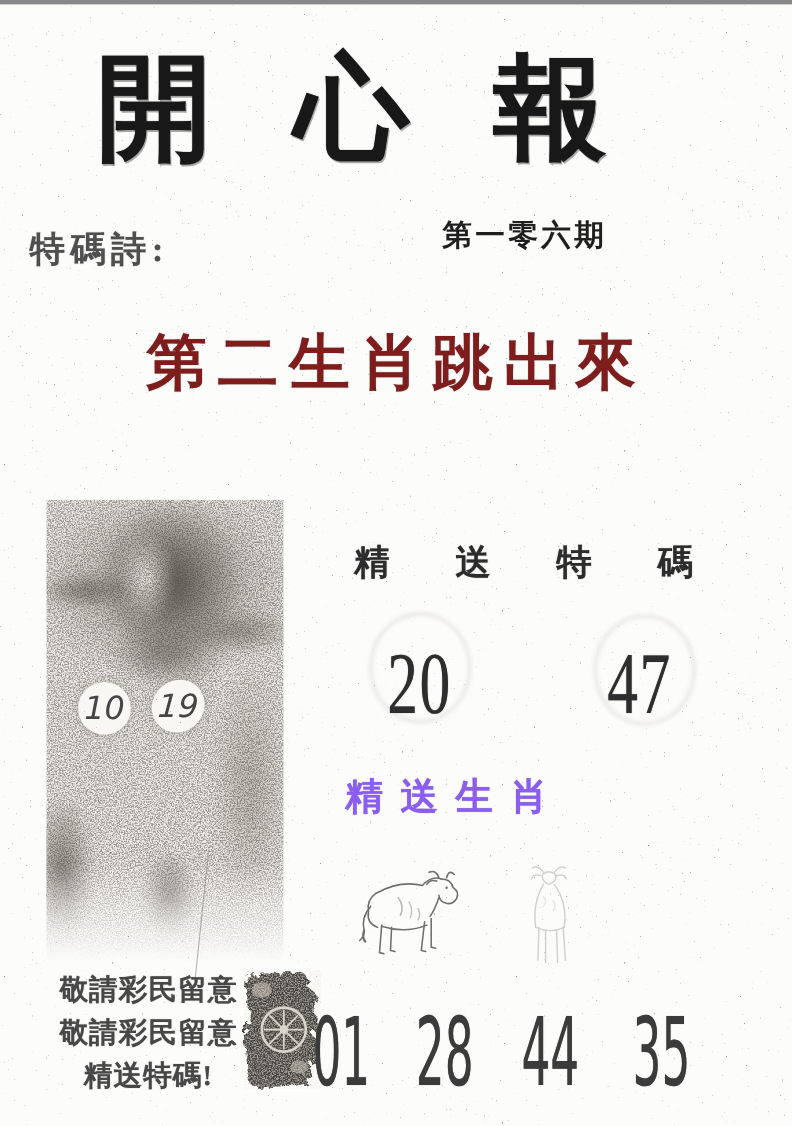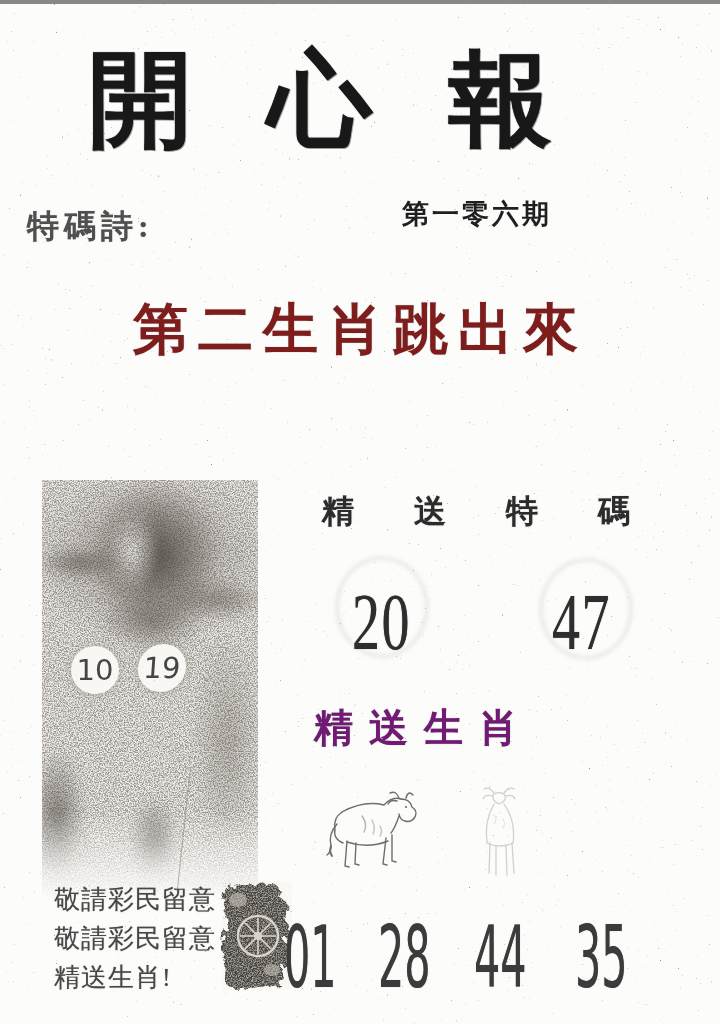--- a/index.html
+++ b/index.html
@@ -41,23 +41,24 @@
   .poem-line{
     font-size:55px;font-weight:700;
     letter-spacing:10px;color:#7f1d1d;
     white-space:nowrap;
     text-shadow:0 0 1px rgba(70,70,70,.6);
   }
   .poem-line-1{left:133px;top:289px;}
   .poem-line-2{left:116px;top:355px;}
   
   .photo{
-    left:42px;top:476px;width:216px;height:424px;
+    left:42px;top:450px;width:216px;height:424px;
     -webkit-mask-image:linear-gradient(to bottom,#000 78%,transparent 99%);
     mask-image:linear-gradient(to bottom,#000 78%,transparent 99%);
+    font-style:italic;
   }
   .photo .blob{position:absolute;border-radius:50%;}
   .b-top   {left:-10px;top:-8px;width:236px;height:170px;background:radial-gradient(closest-side,rgba(110,104,98,.55),rgba(110,104,98,0));filter:blur(6px);}
   .b-hair  {left:48px;top:0px;width:130px;height:150px;background:radial-gradient(closest-side,rgba(70,64,58,.75),rgba(70,64,58,0));filter:blur(5px);}
   .b-face  {left:62px;top:28px;width:56px;height:86px;background:radial-gradient(closest-side,rgba(245,243,238,.95),rgba(245,243,238,0));filter:blur(3px);}
   .b-band-l{left:-8px;top:66px;width:90px;height:34px;background:radial-gradient(closest-side,rgba(85,80,74,.6),rgba(85,80,74,0));filter:blur(4px);}
   .b-band-r{left:120px;top:100px;width:110px;height:40px;background:radial-gradient(closest-side,rgba(95,89,82,.55),rgba(95,89,82,0));filter:blur(5px);}
   .b-chin  {left:55px;top:112px;width:110px;height:60px;background:radial-gradient(closest-side,rgba(88,82,76,.55),rgba(88,82,76,0));filter:blur(5px);}
   .b-right {left:150px;top:150px;width:70px;height:220px;background:radial-gradient(closest-side,rgba(130,124,117,.45),rgba(130,124,117,0));filter:blur(7px);}
   .b-left-col{left:-14px;top:268px;width:58px;height:140px;background:radial-gradient(closest-side,rgba(86,80,74,.65),rgba(86,80,74,0));filter:blur(4px);}
@@ -97,33 +98,34 @@
   .code-smudge{
     position:absolute;width:88px;height:96px;border-radius:50%;
     border:2px solid rgba(150,144,136,.30);
     filter:blur(2px);
   }
   .smudge-20{left:336px;top:553px;}
   .smudge-47{left:540px;top:555px;}
   
   .zodiac-heading{
     left:314px;top:697px;
-    font-size:39px;font-weight:600;color:#701a75;
+    font-size:34px;font-weight:600;color:#8b5cf6;
     letter-spacing:16px;white-space:nowrap;
     text-shadow:0 0 1px rgba(60,60,60,.6);
   }
   .ox-drawing{left:322px;top:782px;}
   .goat-drawing{left:470px;top:779px;opacity:.38;}
   
   .notice{
     left:54px;top:876px;
-    font-size:26px;font-weight:400;
+    font-size:26px;font-weight:700;
     line-height:39px;letter-spacing:1px;color:#474747;
     text-shadow:0 0 1px rgba(80,80,80,.55);
     white-space:nowrap;
+    text-align:center;
   }
   .stamp{left:220px;top:876px;}
   .bottom-number{
     font-size:86px;font-weight:400;line-height:1;
     font-family:"DejaVu Sans","Liberation Sans",sans-serif;
     color:#3b3b3b;
     transform:scaleX(.48);transform-origin:left top;
     white-space:nowrap;
     text-shadow:0 0 1px rgba(60,60,60,.7);
   }
@@ -245,21 +247,21 @@
     <path d="M36 63 L37 92"></path>
     <path d="M42 60 L44 90"></path>
 
     <path d="M24 32 q4 4 0 9" stroke-opacity=".5"></path>
     <path d="M33 36 q3 5 0 9" stroke-opacity=".5"></path>
   </svg>
 
   <div class="abs notice">
     <div>敬請彩民留意</div>
     <div>敬請彩民留意</div>
-    <div>精送生肖!</div>
+    <div>精送特碼!</div>
   </div>
 
   <svg class="abs stamp" width="76" height="112" viewBox="0 0 76 112">
     <g filter="url(#mottle)">
       <path d="M8 6 L52 3 Q64 8 58 16 L66 22 Q72 30 63 36 L68 44 Q74 54 64 60 L70 70 Q74 82 62 88 L64 100 Q58 110 44 107 L12 109 Q2 104 6 92 L3 70 Q1 56 7 48 L4 28 Q2 12 8 6 Z" fill="#45423c"></path>
     </g>
     <rect x="2" y="2" width="70" height="108" fill="#efece6" filter="url(#grainDense)" opacity=".55"></rect>
     <circle cx="38" cy="56" r="20" stroke="#d9d5cc" stroke-width="2.4" fill="none"></circle>
     <circle cx="38" cy="56" r="4" fill="#d9d5cc"></circle>
     <g stroke="#d9d5cc" stroke-width="1.6">

